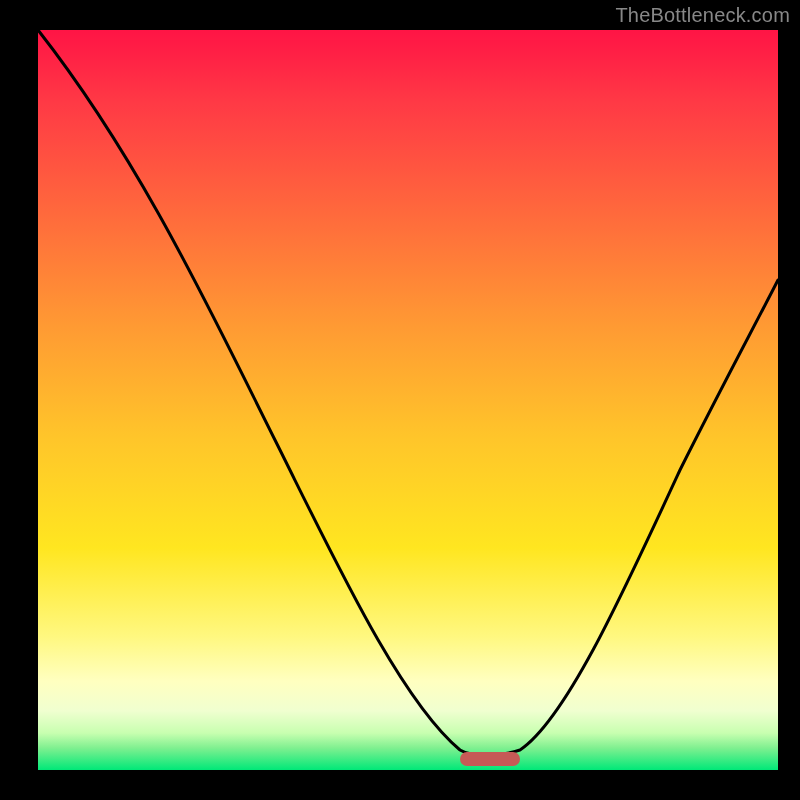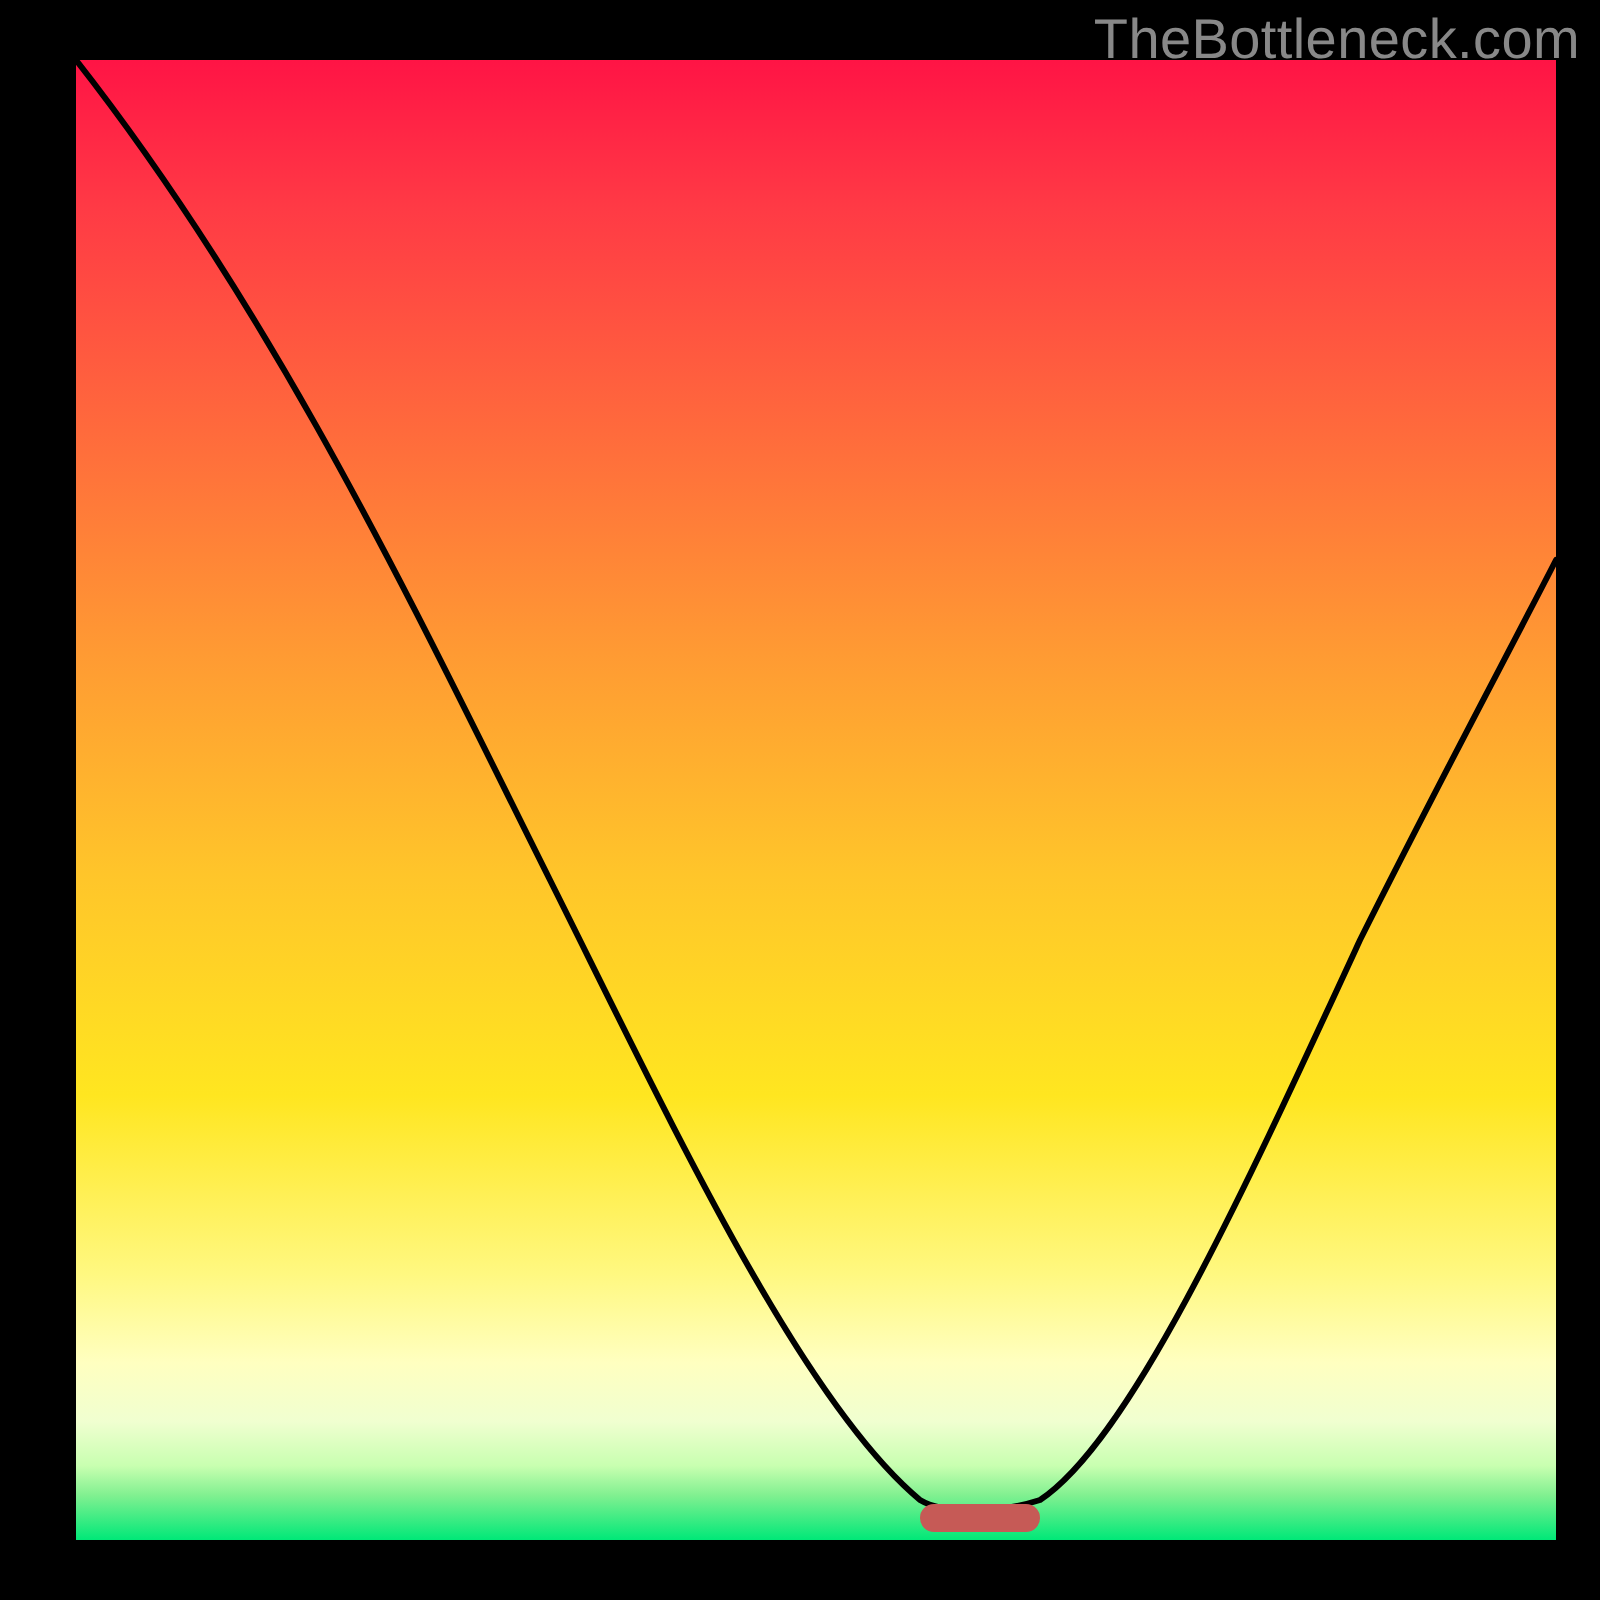--- a/index.html
+++ b/index.html
@@ -17,21 +17,21 @@
     top: 0;
     width: 800px;
     height: 800px;
     background: #000;
   }
   .watermark {
     position: absolute;
     top: 4px;
     right: 10px;
     color: #888;
-    font-size: 28px;
+    font-size: 20px;
     font-weight: 500;
     letter-spacing: 0.2px;
     z-index: 20;
   }
   svg {
     position: absolute;
     left: 0;
     top: 0;
     display: block;
   }

